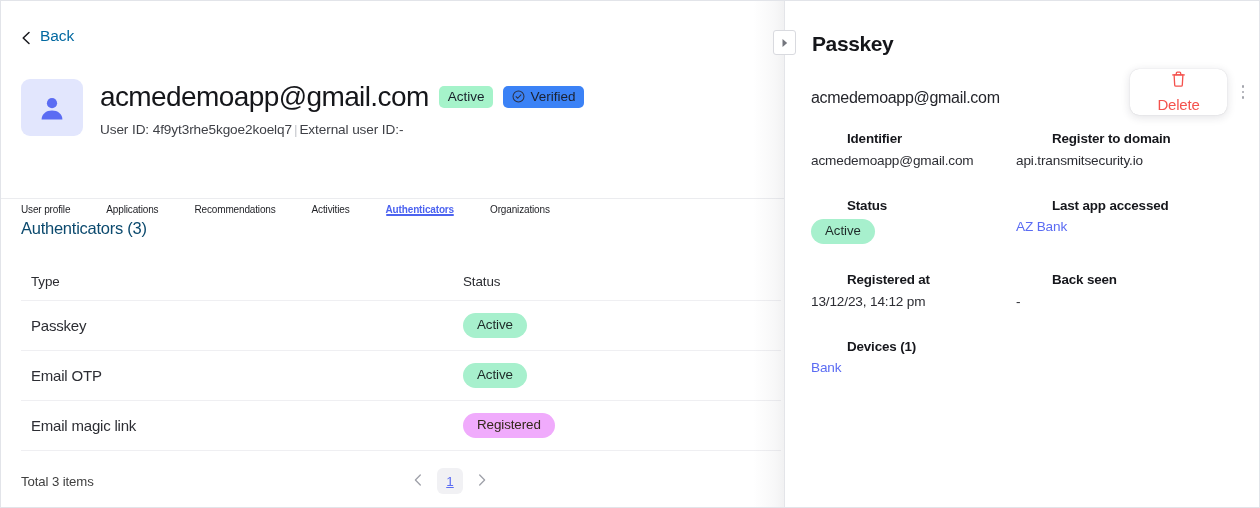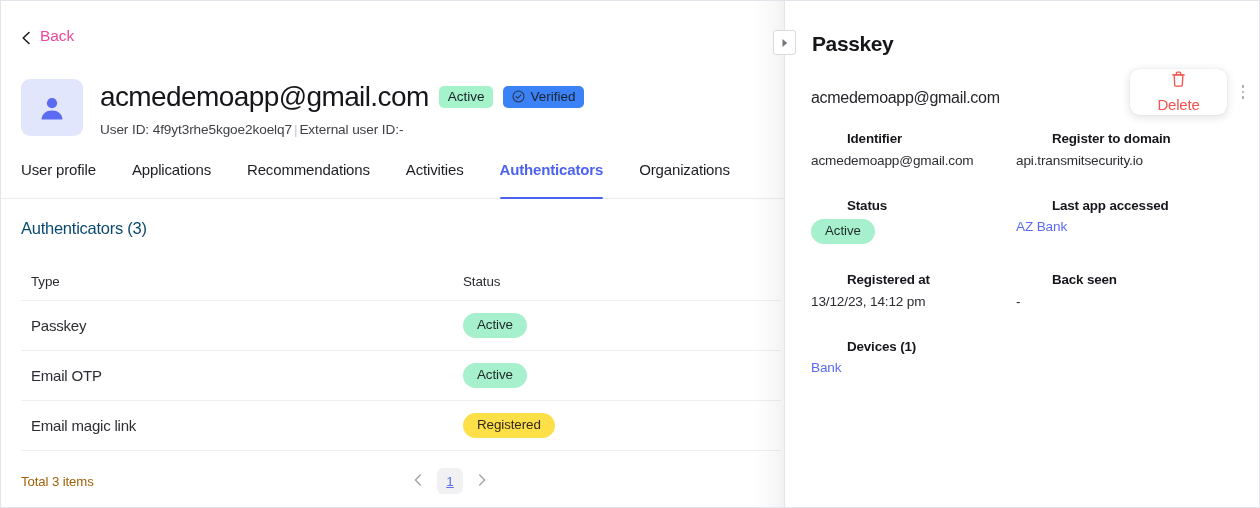--- a/index.html
+++ b/index.html
@@ -39,21 +39,21 @@
     align-items: center;
     gap: 9px;
     cursor: pointer;
   }
   .back-chevron {
     width: 10px; height: 10px;
     display: block;
   }
   .back-label {
     font-size: 15.5px;
-    color: #ec4899;
+    color: #0369a1;
     letter-spacing: -0.1px;
   }
 
   
   .identity {
     position: absolute;
     left: 20px;
     top: 78px;
     display: flex;
     align-items: flex-start;
@@ -120,27 +120,28 @@
   }
   .tabs-inner {
     position: absolute;
     left: 20px;
     top: 0;
     display: flex;
     gap: 36px;
     height: 100%;
   }
   .tab {
-    font-size: 15px;
+    font-size: 10px;
     color: #1d1e23;
     letter-spacing: -0.15px;
     padding-bottom: 11px;
     cursor: pointer;
     position: relative;
     white-space: nowrap;
+    margin-top: 43px;
   }
   .tab.active {
     color: #4c63f0;
     font-weight: 600;
   }
   .tab.active::after {
     content: "";
     position: absolute;
     left: 0; right: 0;
     bottom: -1px;
@@ -193,35 +194,35 @@
     display: inline-flex;
     align-items: center;
     justify-content: center;
     border-radius: 999px;
     padding: 5px 14px 6px;
     font-size: 13.4px;
     line-height: 1;
     letter-spacing: -0.1px;
   }
   .pill-active { background: #a7f0cd; color: #1e2a28; }
-  .pill-registered { background: #fde047; color: #33281a; }
+  .pill-registered { background: #f0abfc; color: #33281a; }
 
   
   .pager {
     position: absolute;
     left: 20px;
     top: 460px;
     width: 760px;
     height: 40px;
     display: flex;
     align-items: center;
   }
   .pager-total {
     font-size: 13.2px;
-    color: #a16207;
+    color: #404040;
     letter-spacing: -0.1px;
   }
   .pager-ctrls {
     position: absolute;
     left: 386px;
     top: 0;
     height: 40px;
     display: flex;
     align-items: center;
     gap: 8px;

